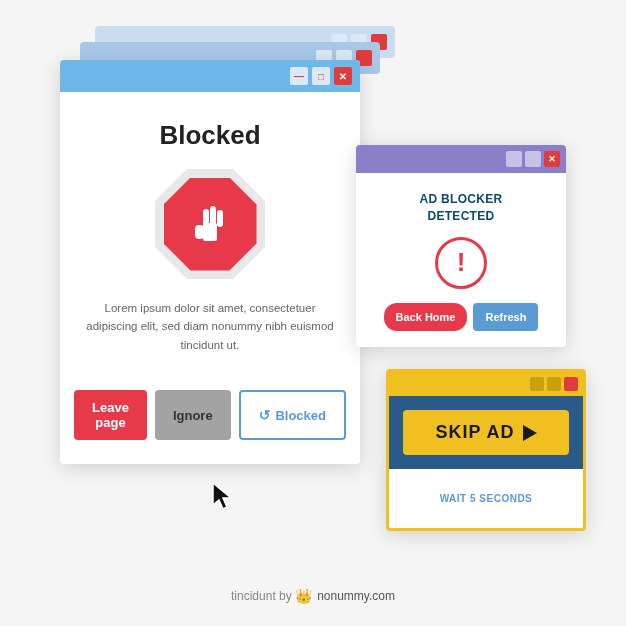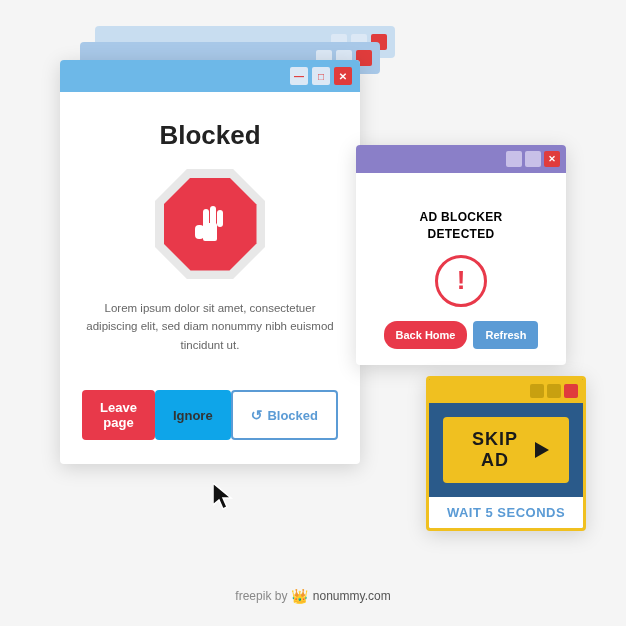--- a/index.html
+++ b/index.html
@@ -57,32 +57,33 @@
     }
     .lorem-text {
       font-size: 11.5px;
       color: #666;
       line-height: 1.6;
       margin-bottom: 36px;
       text-align: center;
     }
     .btn-row {
       display: flex;
+      gap: 8px;
       justify-content: center;
     }
     .btn {
       padding: 10px 18px;
       border: none;
       border-radius: 4px;
       font-size: 13px;
       font-weight: 600;
       cursor: pointer;
     }
     .btn-pink { background: #e8394a; color: white; }
-    .btn-yellow { background: #0ea5e9; color: #333; }
+    .btn-yellow { background: #a3a3a3; color: #333; }
     .btn-outline {
       background: white;
       color: #5b9bd5;
       border: 2px solid #5b9bd5;
       display: flex;
       align-items: center;
       gap: 5px;
     }
 
     
@@ -149,25 +150,24 @@
       border-radius: 2px;
     }
     .ad-btn.close { background: #e03c3c; color: white; font-size: 9px; display:flex; align-items:center; justify-content:center; font-weight: bold; }
     .ad-blocker-body {
       padding: 18px 14px 16px;
       text-align: center;
     }
     .ad-blocker-title {
       font-size: 12px;
       font-weight: 700;
-      color: #000000;
+      color: #0c4a6e;
       margin-bottom: 12px;
       letter-spacing: 0.3px;
       line-height: 1.4;
-      margin-top: 18px;
     }
     .warning-circle {
       width: 52px;
       height: 52px;
       border: 3px solid #e8394a;
       border-radius: 50%;
       display: flex;
       align-items: center;
       justify-content: center;
       margin: 0 auto 14px;
@@ -199,21 +199,21 @@
       font-size: 11px;
       font-weight: 600;
       cursor: pointer;
     }
 
     
     .skip-ad-window {
       position: absolute;
       right: 40px;
       bottom: 95px;
-      width: 160px;
+      width: 200px;
       background: #0f766e;
       border-radius: 4px;
       box-shadow: 0 4px 20px rgba(0,0,0,0.15);
       overflow: hidden;
       border: 3px solid #f0c020;
     }
     .skip-ad-titlebar {
       background: #f0c020;
       height: 24px;
       display: flex;
@@ -253,24 +253,24 @@
     .play-triangle {
       width: 0;
       height: 0;
       border-top: 8px solid transparent;
       border-bottom: 8px solid transparent;
       border-left: 14px solid #1a1a1a;
     }
     .wait-text {
       background: white;
       color: #5b9bd5;
-      font-size: 13px;
+      font-size: 10px;
       font-weight: 700;
       text-align: center;
-      padding: 8px;
+      padding: 24px;
       letter-spacing: 0.5px;
     }
 
     
     .footer {
       position: absolute;
       bottom: 22px;
       left: 50%;
       transform: translateX(-50%);
       font-size: 12px;
@@ -374,16 +374,16 @@
     </button>
   </div>
   <div class="wait-text">WAIT 5 SECONDS</div>
 </div>
 
 <svg class="cursor-svg" width="22" height="28" viewBox="0 0 22 28">
   <polygon points="0,0 0,22 6,17 10,26 14,24 10,15 18,15" fill="#111" stroke="white" stroke-width="1.5"></polygon>
 </svg>
 
 <div class="footer">
-  <span>freepik by</span>
+  <span>tincidunt by</span>
   <span style="font-size:14px;">👑</span>
   <span style="color:#555; font-weight:500;">nonummy.com</span>
 </div>
 
 </body></html>

